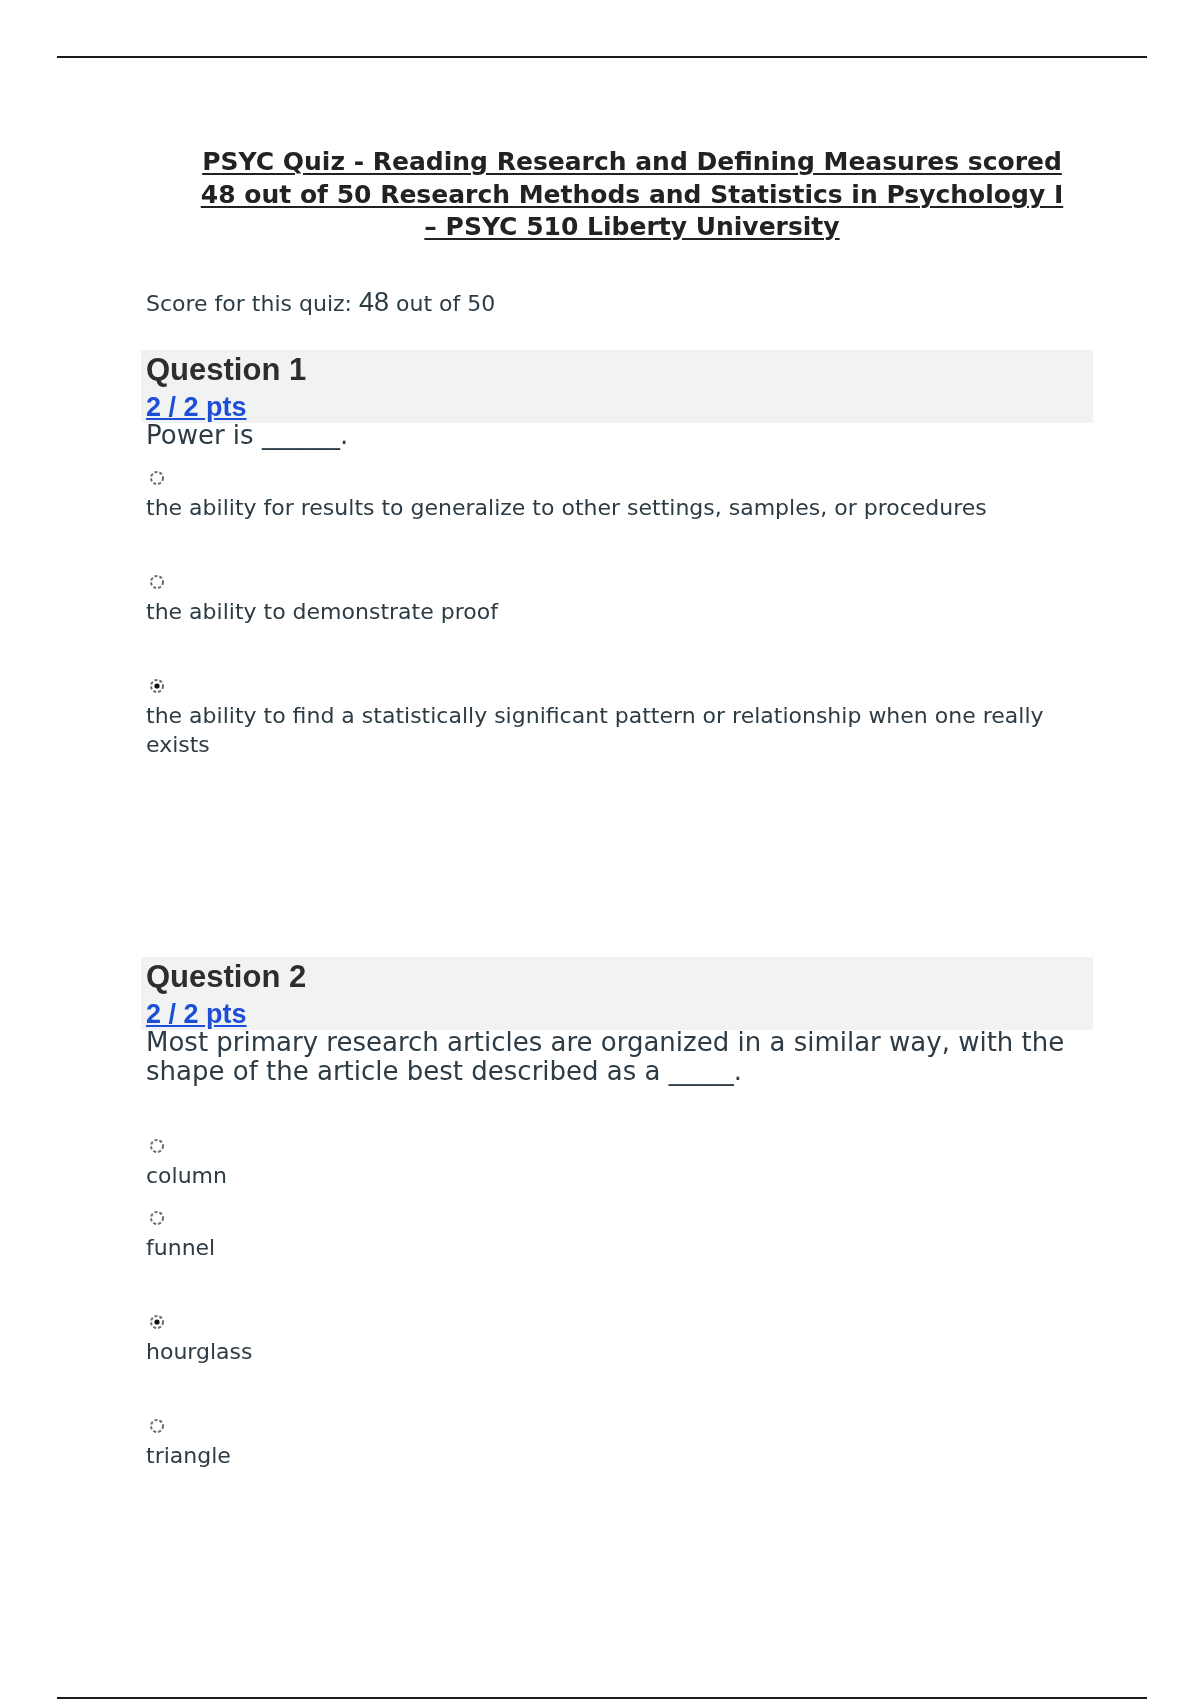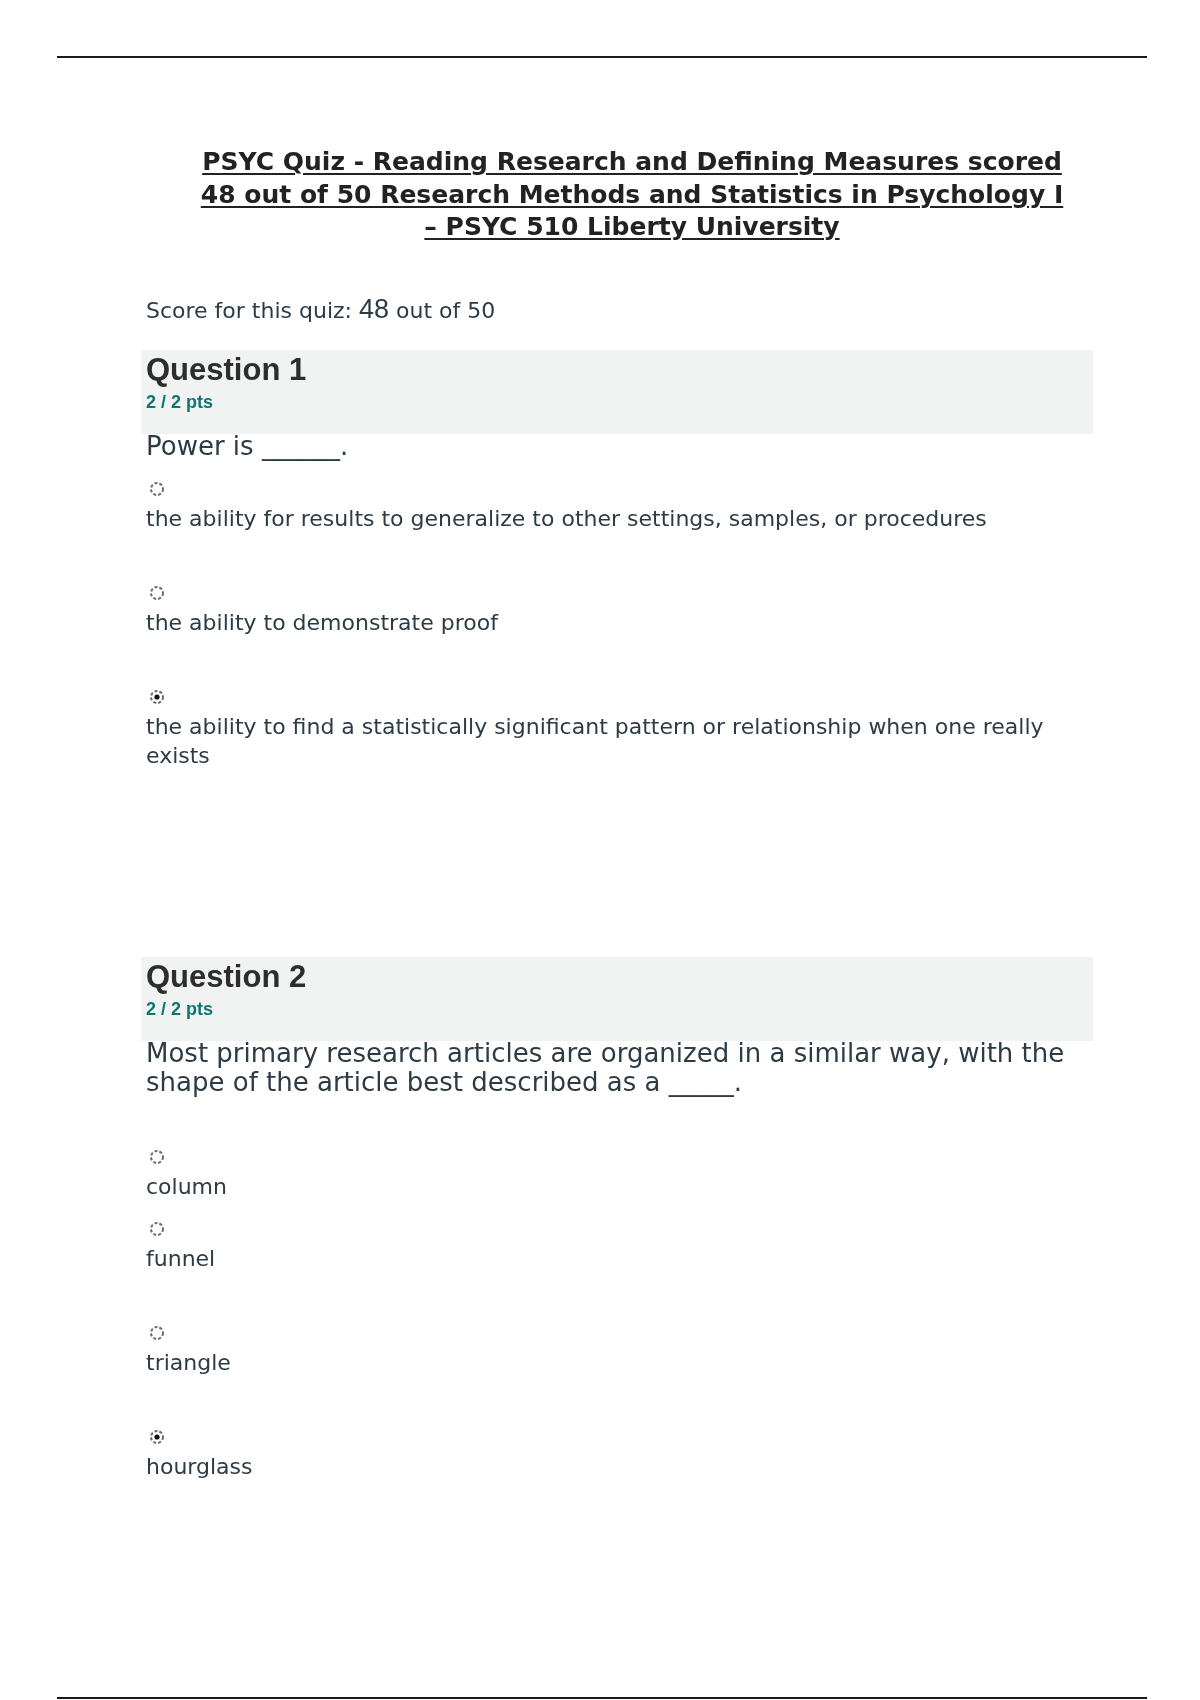--- a/index.html
+++ b/index.html
@@ -37,21 +37,21 @@
       line-height: 32.5px;
       color: #222222;
       text-decoration: underline;
       text-underline-offset: 3px;
       text-decoration-thickness: 2px;
       margin: 0;
     }
 
     .score-line {
       position: absolute;
-      top: 294px;
+      top: 287px;
       left: 146px;
       font-size: 22px;
       color: #2d3b45;
       font-family: "DejaVu Sans", sans-serif;
     }
     .score-line .score-value {
       font-family: "Liberation Sans", sans-serif;
       font-size: 27px;
       font-weight: 500;
       color: #2d3b45;
@@ -61,41 +61,42 @@
       position: absolute;
       left: 141px;
       width: 952px;
     }
     .q1 { top: 350px; }
     .q2 { top: 957px; }
 
     .q-header {
       background: #f1f2f2;
       padding: 0 0 0 20px;
-      height: 84px;
+      height: 73px;
       position: relative;
     }
     .q-title {
       font-family: "Liberation Sans", sans-serif;
       font-weight: bold;
       font-size: 31px;
       color: #2d2d2d;
       position: absolute;
       top: 2px;
       left: 5px;
       margin: 0;
     }
     .q-pts {
       font-family: "Liberation Sans", sans-serif;
       font-weight: bold;
-      font-size: 18px;
-      color: #0f766e;
+      font-size: 27px;
+      color: #1d4ed8;
       position: absolute;
       top: 42px;
       left: 5px;
+      text-decoration: underline;
     }
     .q-text {
       font-family: "DejaVu Sans", sans-serif;
       font-size: 26px;
       line-height: 29px;
       color: #2d3b45;
       margin: 0;
       padding-left: 5px;
       width: 940px;
     }
@@ -184,26 +185,26 @@
     </li>
     <li class="answer" style="margin-top:20px;">
       <svg class="radio" viewBox="0 0 16 16">
           <circle cx="8" cy="8" r="6" fill="none" stroke="#6b6b6b" stroke-width="2" stroke-dasharray="3 2"></circle>
         </svg>
       <span class="answer-text" style="margin-top:7px;">funnel</span>
     </li>
     <li class="answer" style="margin-top:52px;">
       <svg class="radio" viewBox="0 0 16 16">
           <circle cx="8" cy="8" r="6" fill="none" stroke="#6b6b6b" stroke-width="2" stroke-dasharray="3 2"></circle>
+          <circle cx="8" cy="8" r="2.6" fill="#111111"></circle>
+        </svg>
+      <span class="answer-text" style="margin-top:7px;">hourglass</span>
+    </li>
+    <li class="answer" style="margin-top:52px;">
+      <svg class="radio" viewBox="0 0 16 16">
+          <circle cx="8" cy="8" r="6" fill="none" stroke="#6b6b6b" stroke-width="2" stroke-dasharray="3 2"></circle>
         </svg>
       <span class="answer-text" style="margin-top:7px;">triangle</span>
-    </li>
-    <li class="answer" style="margin-top:52px;">
-      <svg class="radio" viewBox="0 0 16 16">
-          <circle cx="8" cy="8" r="6" fill="none" stroke="#6b6b6b" stroke-width="2" stroke-dasharray="3 2"></circle>
-          <circle cx="8" cy="8" r="2.6" fill="#111111"></circle>
-        </svg>
-      <span class="answer-text" style="margin-top:7px;">hourglass</span>
     </li>
   </ul>
 </section>
 
 <div class="rule rule-bottom"></div>
 
 </body></html>

